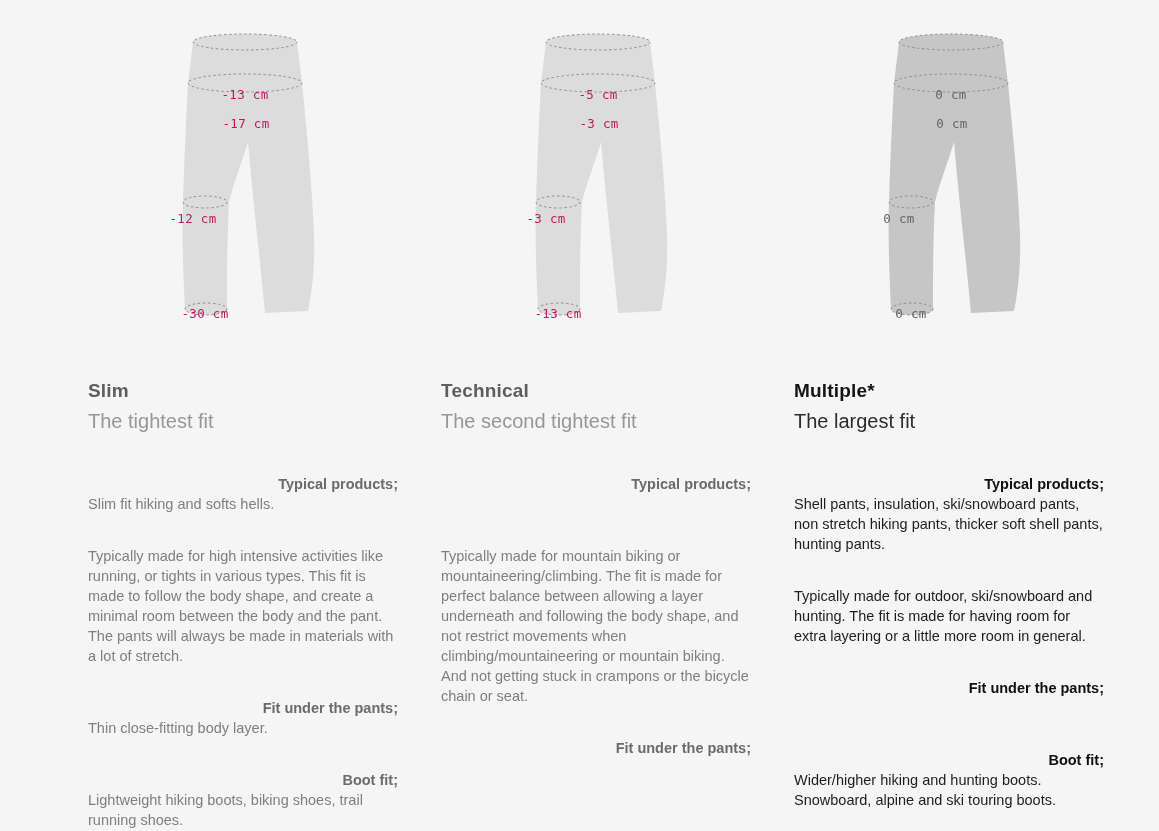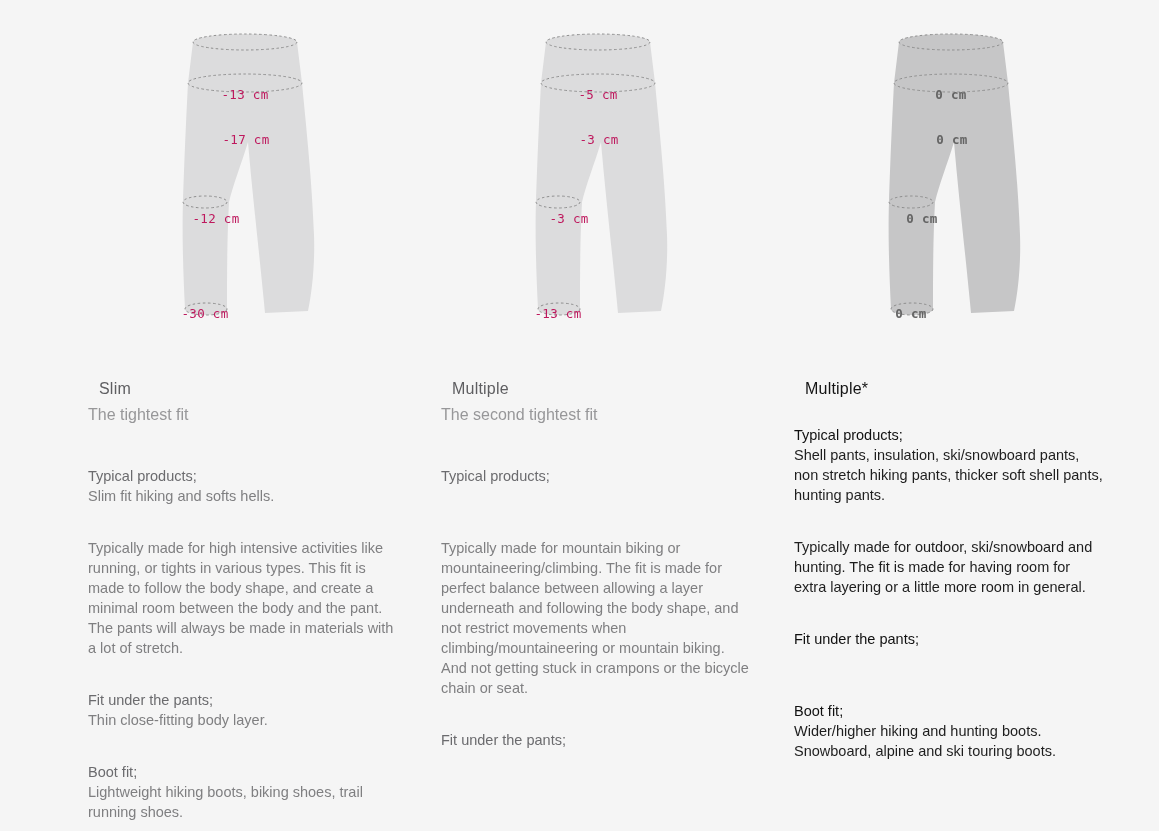--- a/index.html
+++ b/index.html
@@ -30,55 +30,55 @@
   .m {
     position: absolute;
     font-family: "DejaVu Sans Mono", monospace;
     font-size: 12.5px;
     letter-spacing: 0.3px;
     color: #be185d;
     transform: translateX(-50%);
     white-space: nowrap;
   }
   .m.waist { top: 57px;  left: 157px; }
-  .m.hip   { top: 102px; left: 158px; }
-  .m.knee  { top: 181px; left: 128px; text-align: right; }
+  .m.hip   { top: 86px; left: 158px; }
+  .m.knee  { top: 181px; left: 105px; text-align: right; }
   .m.hem   { top: 276px; left: 117px; }
 
   
   h2 {
-    margin: 0 11px 7px;
-    font-size: 16px;
+    margin: 0 0 7px;
+    font-size: 19px;
     line-height: 1.15;
     letter-spacing: 0.2px;
     color: #5e5e61;
-    font-weight: 400;
+    font-weight: 700;
   }
   .subtitle {
     margin: 0 0 21px;
-    font-size: 16px;
+    font-size: 20px;
     line-height: 1.2;
     color: #979799;
     font-weight: 400;
   }
   .para {
     margin: 0 0 12px;
     font-size: 14.5px;
     line-height: 20px;
     color: #7f7f81;
     white-space: pre-line;
   }
-  .para .lbl { display: block; font-weight: 400; color: #6b6b6e; }
+  .para .lbl { display: block; font-weight: 700; color: #6b6b6e; text-align: right; }
 
   
   .column.highlighted h2 { color: #141414; }
   .column.highlighted .subtitle { color: #2c2c2c; }
   .column.highlighted .para { color: #1e1e1e; }
   .column.highlighted .para .lbl { color: #101010; }
-  .column.highlighted .m { color: #646464; font-weight: bold; }
+  .column.highlighted .m { color: #646464; }
 </style>
 </head>
 <body>
 
 <main class="page">
 
   <section class="column">
     <div class="figure">
       <svg class="pants" width="310" height="300" viewBox="0 0 310 300">
         <path class="pants-body" d="M105 12 A52 8 0 0 1 209 12 L214 53 C218 95 224 150 226 205 C227 235 224 262 220 281 L177 283 C172 230 164 160 160 112 C153 135 145 155 141 172 C139 210 139 245 139 279 A21 6 0 0 1 97 279 C95 240 94 200 95 172 C96 140 98 90 100 53 Z" fill="#dcdcdd"></path>
@@ -119,21 +119,21 @@
           <ellipse cx="157" cy="53" rx="57" ry="9"></ellipse>
           <ellipse cx="117" cy="172" rx="22" ry="6"></ellipse>
           <ellipse cx="118" cy="279" rx="21" ry="6"></ellipse>
         </g>
       </svg>
       <span class="m waist">-5 cm</span>
       <span class="m hip">-3 cm</span>
       <span class="m knee">-3 cm</span>
       <span class="m hem">-13 cm</span>
     </div>
-    <h2>Multiple</h2>
+    <h2>Technical</h2>
     <p class="subtitle">The second tightest fit</p>
     <p class="para">
       <span class="lbl">Typical products;</span>
     </p>
     <p class="para">
       <span class="txt">Typically made for mountain biking or mountaineering/climbing. The fit is made for perfect balance between allowing a layer underneath and following the body shape, and not restrict movements when climbing/mountaineering or mountain biking. And not getting stuck in crampons or the bicycle chain or seat.</span>
     </p>
     <p class="para">
       <span class="lbl">Fit under the pants;</span>
     </p>
@@ -150,20 +150,21 @@
           <ellipse cx="117" cy="172" rx="22" ry="6"></ellipse>
           <ellipse cx="118" cy="279" rx="21" ry="6"></ellipse>
         </g>
       </svg>
       <span class="m waist">0 cm</span>
       <span class="m hip">0 cm</span>
       <span class="m knee">0 cm</span>
       <span class="m hem">0 cm</span>
     </div>
     <h2>Multiple*</h2>
+    <p class="subtitle">The largest fit</p>
     <p class="para">
       <span class="lbl">Typical products;</span><span class="txt">Shell pants, insulation, ski/snowboard pants, non stretch hiking pants, thicker soft shell pants, hunting pants.</span>
     </p>
     <p class="para">
       <span class="txt">Typically made for outdoor, ski/snowboard and hunting. The fit is made for having room for extra layering or a little more room in general.</span>
     </p>
     <p class="para">
       <span class="lbl">Fit under the pants;</span>
     </p>
     <p class="para">

